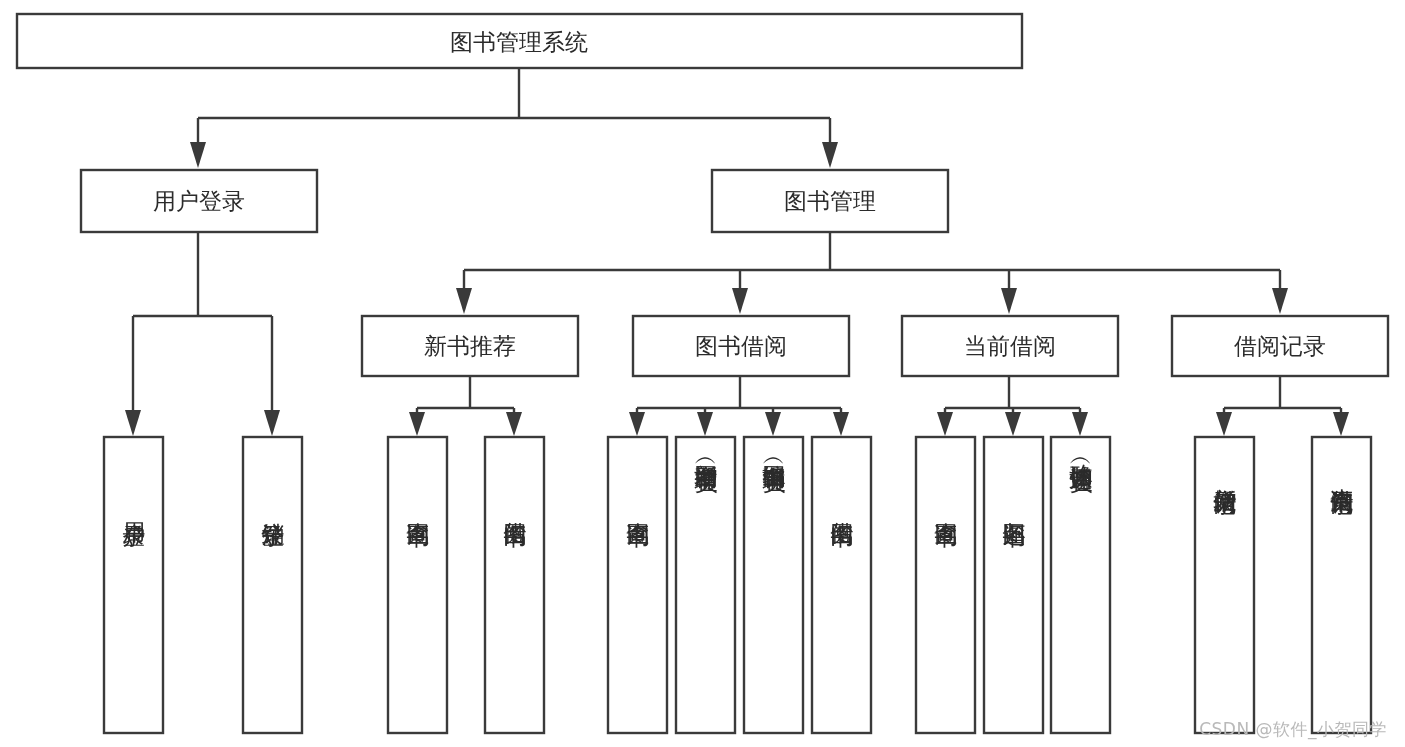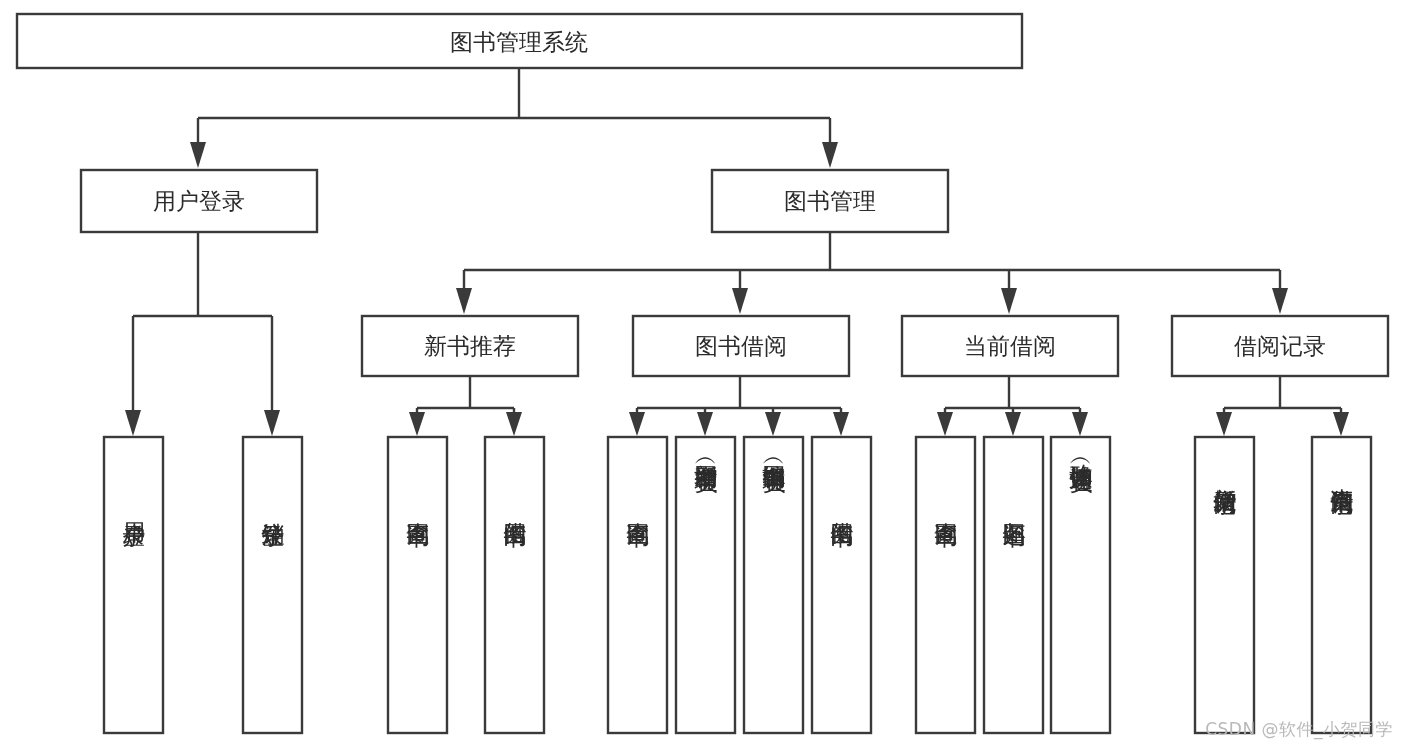--- a/index.html
+++ b/index.html
@@ -60,21 +60,21 @@
     text-orientation: upright;
     font-family: "DejaVu Sans", "Liberation Sans", sans-serif;
     font-size: 23px;
     line-height: 1.12;
     letter-spacing: 1px;
     color: #2b2b2b;
     white-space: nowrap;
   }
   .watermark {
     position: absolute;
-    right: 12px;
+    right: 18px;
     bottom: 6px;
     font-family: "DejaVu Sans", "Liberation Sans", sans-serif;
     font-size: 17px;
     color: #b9b9b9;
     letter-spacing: 0.5px;
     user-select: none;
   }
 </style>
 </head>
 <body>

